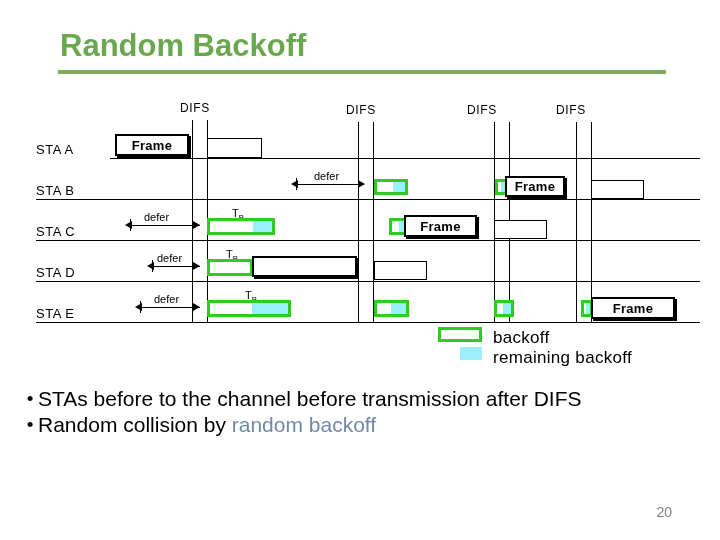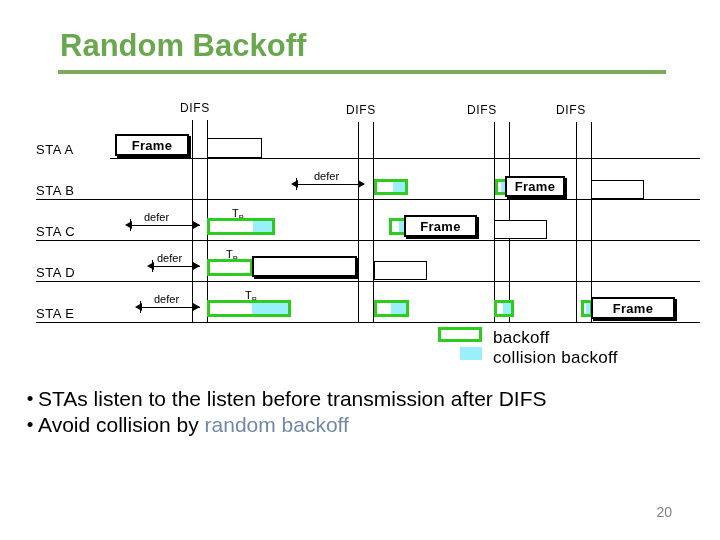--- a/index.html
+++ b/index.html
@@ -303,27 +303,27 @@
   <div class="backoff" style="left:581px; top:288px; width:12px; height:17px;">
     <div class="remaining" style="width:4px;"></div>
   </div>
   <div class="frame-box" style="left:591px; top:285px; width:84px; height:22px;">Frame</div>
 </div>
 
 <div id="legend">
   <div class="legend-swatch-outline" style="left:438px; top:327px; width:44px; height:15px;"></div>
   <div class="legend-text" style="left:493px; top:328px;">backoff</div>
   <div class="legend-swatch-fill" style="left:460px; top:347px; width:22px; height:13px;"></div>
-  <div class="legend-text" style="left:493px; top:348px;">collision backoff</div>
+  <div class="legend-text" style="left:493px; top:348px;">remaining backoff</div>
 </div>
 
 <div id="bullets">
   <div class="bullet-row">
     <div class="bullet-dot">•</div>
-    <div class="bullet-text">STAs listen to the listen before transmission after DIFS</div>
+    <div class="bullet-text">STAs before to the channel before transmission after DIFS</div>
   </div>
   <div class="bullet-row">
     <div class="bullet-dot">•</div>
-    <div class="bullet-text"><span>Avoid collision by </span><span class="accent-text">random backoff</span></div>
+    <div class="bullet-text"><span>Random collision by </span><span class="accent-text">random backoff</span></div>
   </div>
 </div>
 
 <div id="page-number">20</div>
 
 </body></html>

